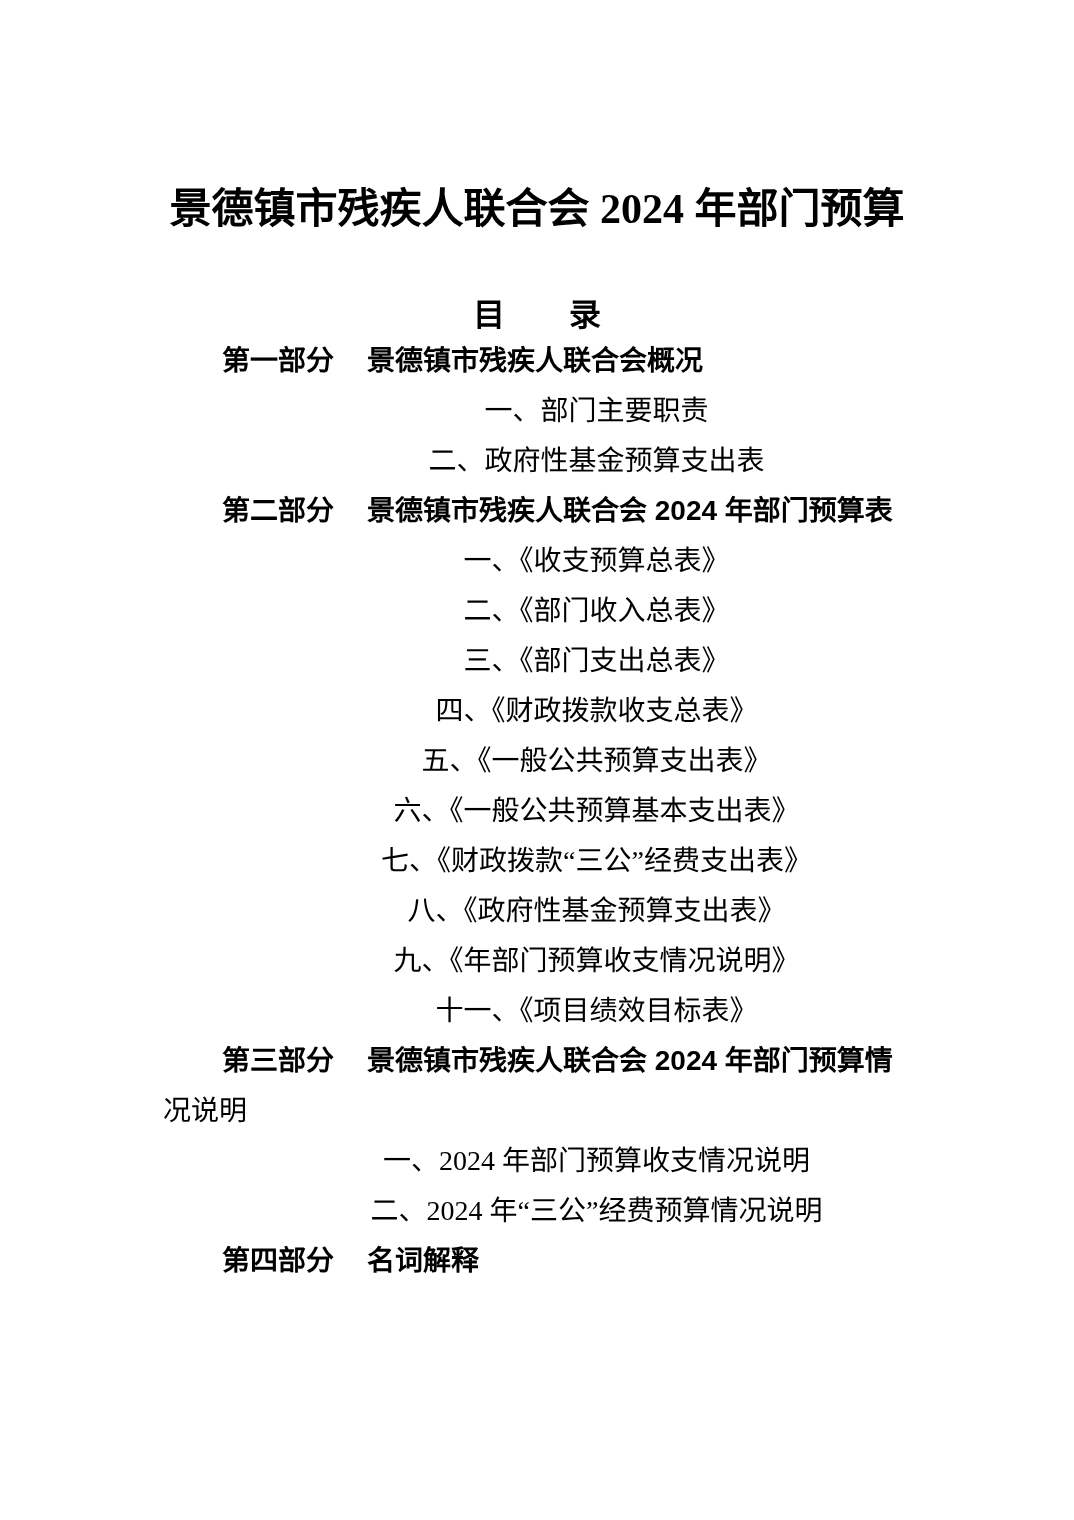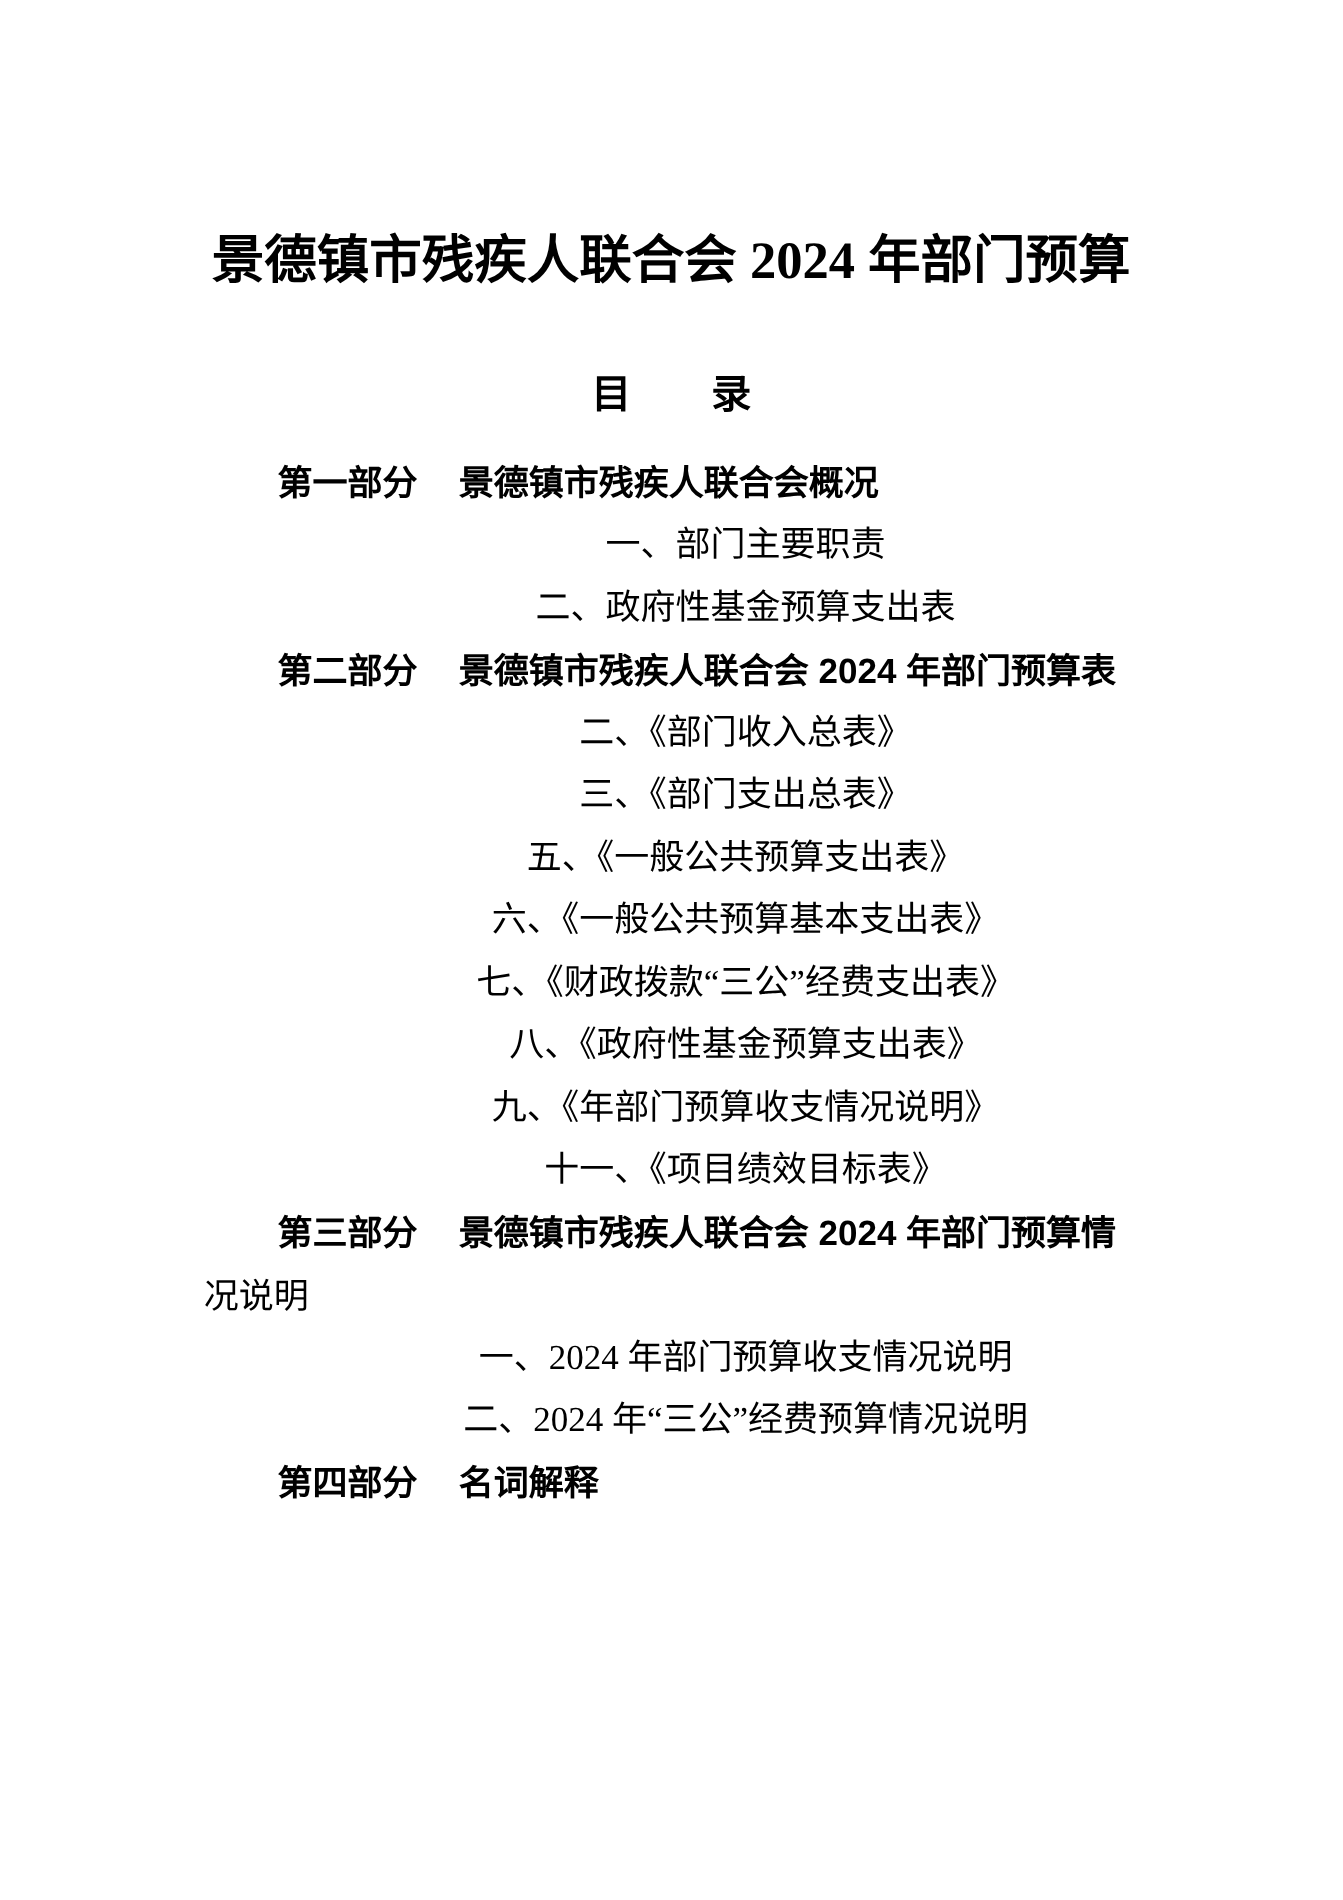--- a/index.html
+++ b/index.html
@@ -37,21 +37,21 @@
     margin: 0;
     text-align: center;
     font-family: "Liberation Sans", "DejaVu Sans", sans-serif;
     font-weight: bold;
     font-size: 32px;
     line-height: 33px;
     white-space: nowrap;
   }
   .toc {
     position: absolute;
-    top: 362px;
+    top: 336px;
     left: 163px;
     width: 748px;
   }
   .toc-line {
     height: 50px;
     line-height: 50px;
     font-size: 28px;
     white-space: nowrap;
   }
   .toc-line.section {
@@ -80,22 +80,24 @@
 <div class="page">
   <h1 class="doc-title">景德镇市残疾人联合会 2024 年部门预算</h1>
 
   <h2 class="toc-heading">目　　录</h2>
 
   <div class="toc" id="toc-lines">
       <div class="toc-line section"><span class="section-label">第一部分</span><span class="section-text">景德镇市残疾人联合会概况</span></div>
       <div class="toc-line item">一、部门主要职责</div>
       <div class="toc-line item">二、政府性基金预算支出表</div>
       <div class="toc-line section"><span class="section-label">第二部分</span><span class="section-text">景德镇市残疾人联合会 2024 年部门预算表</span></div>
+      <div class="toc-line item">一、《收支预算总表》</div>
       <div class="toc-line item">二、《部门收入总表》</div>
       <div class="toc-line item">三、《部门支出总表》</div>
+      <div class="toc-line item">四、《财政拨款收支总表》</div>
       <div class="toc-line item">五、《一般公共预算支出表》</div>
       <div class="toc-line item">六、《一般公共预算基本支出表》</div>
       <div class="toc-line item">七、《财政拨款“三公”经费支出表》</div>
       <div class="toc-line item">八、《政府性基金预算支出表》</div>
       <div class="toc-line item">九、《年部门预算收支情况说明》</div>
       <div class="toc-line item">十一、《项目绩效目标表》</div>
       <div class="toc-line section"><span class="section-label">第三部分</span><span class="section-text">景德镇市残疾人联合会 2024 年部门预算情</span></div>
       <div class="toc-line continuation">况说明</div>
       <div class="toc-line item">一、2024 年部门预算收支情况说明</div>
       <div class="toc-line item">二、2024 年“三公”经费预算情况说明</div>

